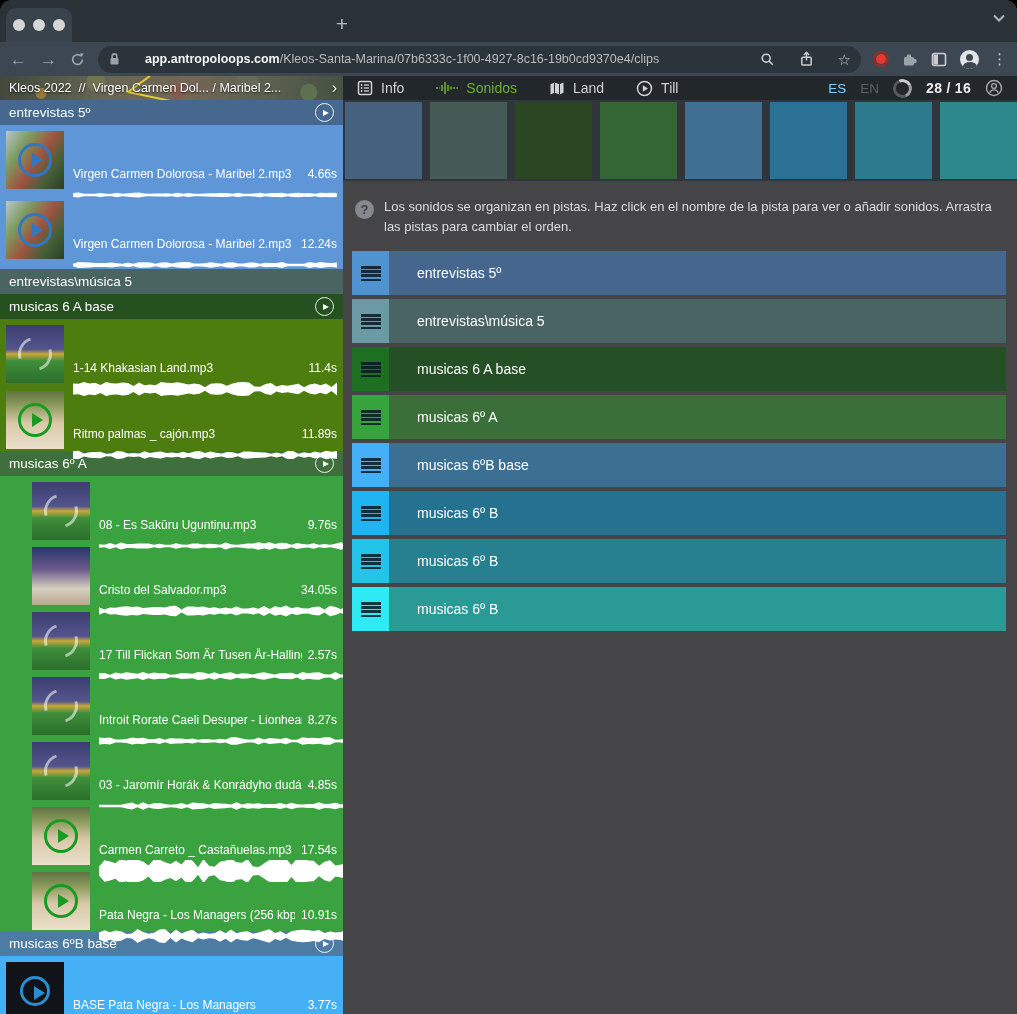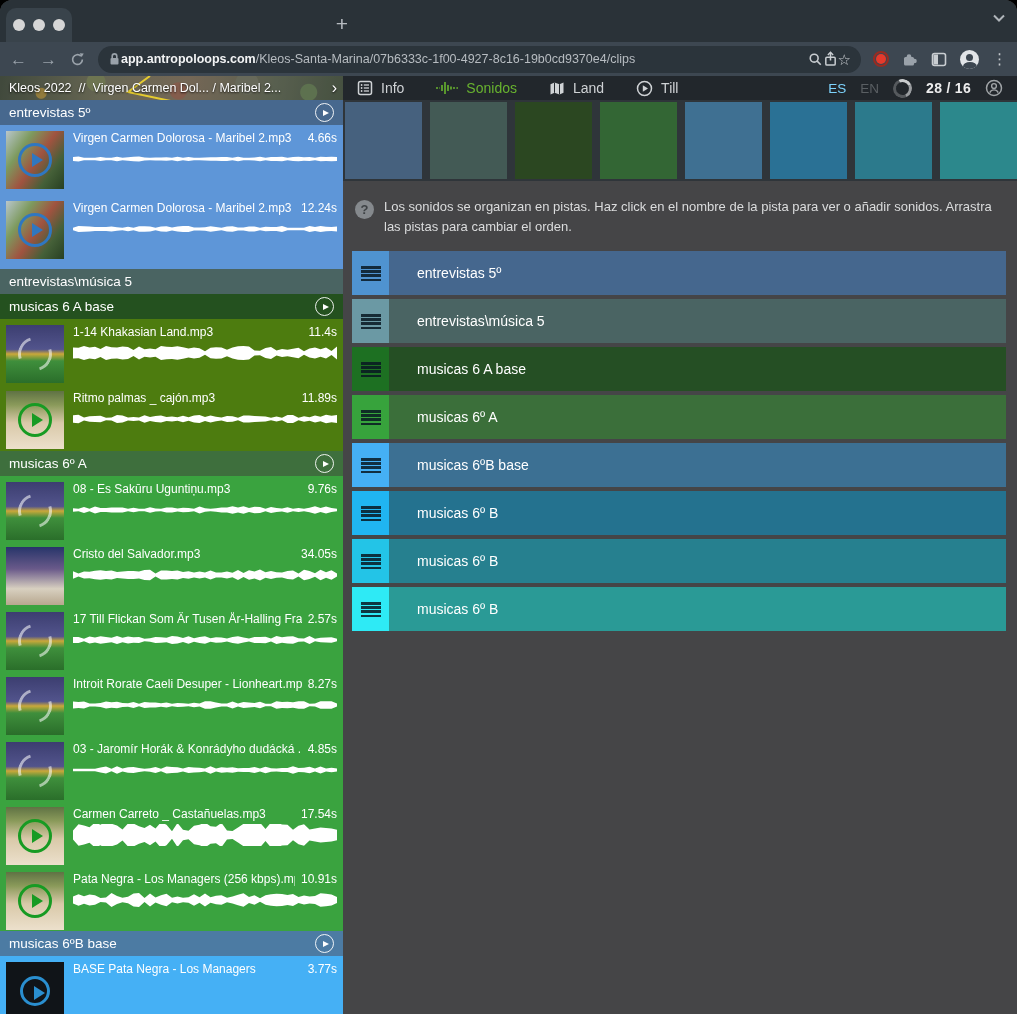--- a/index.html
+++ b/index.html
@@ -11,21 +11,21 @@
   .mac-pill{position:absolute;left:6px;top:8px;width:66px;height:34px;background:#39434b;border-radius:10px 10px 0 0;display:flex;align-items:center;justify-content:center;gap:8px;}
   .dot{width:12px;height:12px;border-radius:50%;background:#d6d6d6;}
   .tab{position:absolute;left:76px;top:8px;width:238px;height:34px;background:#3d4751;border-radius:10px 10px 0 0;display:flex;align-items:center;padding:0 10px;box-sizing:border-box;gap:8px;}
   .favicon{width:15px;height:15px;border-radius:50%;background:linear-gradient(115deg,#a5291d 46%,#ee5526 54%);flex:none;}
   .tab-title{color:#dde0e3;font-size:12.5px;flex:1;white-space:nowrap;overflow:hidden;}
   .tab-close{color:#c3c7cb;font-size:15px;line-height:1;cursor:default;}
   .newtab{position:absolute;left:328px;top:10px;width:28px;height:28px;color:#b6bbc0;font-size:21px;display:flex;align-items:center;justify-content:center;}
   .strip-chev{position:absolute;right:12px;top:14px;}
   .toolbar{height:34px;background:#3d4751;display:flex;align-items:center;padding:0 10px;gap:13px;flex:none;}
   .navbtn{color:#9aa2aa;font-size:17px;line-height:1;}
-  .urlpill{flex:1;height:27px;background:#2b343b;border-radius:14px;display:flex;align-items:center;padding:0 10px;gap:0;min-width:0;}
+  .urlpill{flex:1;height:27px;background:#2b343b;border-radius:14px;display:flex;align-items:center;padding:0 10px;gap:24px;min-width:0;}
   .url{font-size:12.5px;color:#b7bcc1;white-space:nowrap;overflow:hidden;flex:1;}
   .url b{color:#f2f3f4;font-weight:bold;}
   .pill-ic{flex:none;display:flex;align-items:center;}
   .star{color:#c9cdd1;font-size:15px;line-height:1;}
   .rec{width:10px;height:10px;border-radius:50%;background:#e53a2c;outline:2px solid #992b21;outline-offset:1.5px;margin:0 2px;}
   .avatar{width:19px;height:19px;border-radius:50%;background:#e2e5e8;position:relative;overflow:hidden;}
   .avatar:before{content:"";position:absolute;left:6px;top:4px;width:7px;height:7px;border-radius:50%;background:#3d4751;}
   .avatar:after{content:"";position:absolute;left:2.5px;top:12px;width:14px;height:9px;border-radius:50%;background:#3d4751;}
   .menu3{color:#c3c7cb;font-size:15px;letter-spacing:0;}
 
@@ -61,21 +61,21 @@
   
   .s-head{height:25px;display:flex;align-items:center;justify-content:space-between;padding:0 9px;color:#fff;font-size:13.5px;}
   .playbtn{width:17px;height:17px;border:1.5px solid rgba(255,255,255,.9);border-radius:50%;display:flex;align-items:center;justify-content:center;flex:none;}
   .playbtn i{display:block;width:0;height:0;border-left:6px solid #fff;border-top:3.5px solid transparent;border-bottom:3.5px solid transparent;margin-left:2px;}
   .clip{display:flex;padding:6px 6px 0 6px;box-sizing:border-box;}
   .clip:last-child{padding-bottom:4px;}
   .thumb{width:58px;height:58px;flex:none;position:relative;display:flex;align-items:center;justify-content:center;}
   .c-body{flex:1;margin-left:9px;min-width:0;}
   .c-top{display:flex;align-items:baseline;color:#fff;}
   .c-title{flex:1;font-size:12px;white-space:nowrap;overflow:hidden;}
-  .c-dur{font-size:12px;margin-left:6px;flex:none;}
+  .c-dur{font-size:12px;margin-left:6px;flex:none;margin-top:36px;}
   .c-wave{height:24px;margin-top:3px;}
   .hint{height:22px;display:flex;align-items:center;padding:0 10px;font-size:12.5px;color:#527170;}
   .ovl{width:34px;height:34px;border-radius:50%;box-sizing:border-box;}
   .ovl-play{border:3px solid;position:relative;}
   .ovl-play:after{content:"";position:absolute;left:11px;top:7px;width:0;height:0;border-left:11px solid;border-left-color:inherit;border-top:7px solid transparent;border-bottom:7px solid transparent;}
   .ovl-sync{border:3.5px solid rgba(255,255,255,.55);border-top-color:transparent;border-bottom-color:transparent;transform:rotate(28deg);}
   .sec-ent .ovl-play{border-color:#2f77c0;color:#2f77c0;}
   .sec-grn .ovl-play{border-color:#179b23;color:#179b23;}
   .sec-base .ovl-play{border-color:#2a8fd0;color:#2a8fd0;width:30px;height:30px;}
   
@@ -331,21 +331,21 @@
         </div>
       </div>
 
       <div class="sec-grn">
         <div class="s-head" style="background-color: rgb(62, 111, 61);">
           <span>musicas 6º A</span>
           <span class="playbtn">
               <i></i>
             </span>
         </div>
-        <div style="background-color: rgb(58, 163, 63);">
+        <div style="background-color: rgb(58, 163, 63); padding-left: 26px;">
           <div class="clip" style="height:65px">
             <div class="thumb thumb-football">
                 <span class="ovl ovl-sync"></span>
               </div>
             <div class="c-body">
                 <div class="c-top">
                   <span class="c-title">08 - Es Sakūru Uguntiņu.mp3</span>
                   <span class="c-dur">9.76s</span>
                 </div>
             <div class="c-wave">

